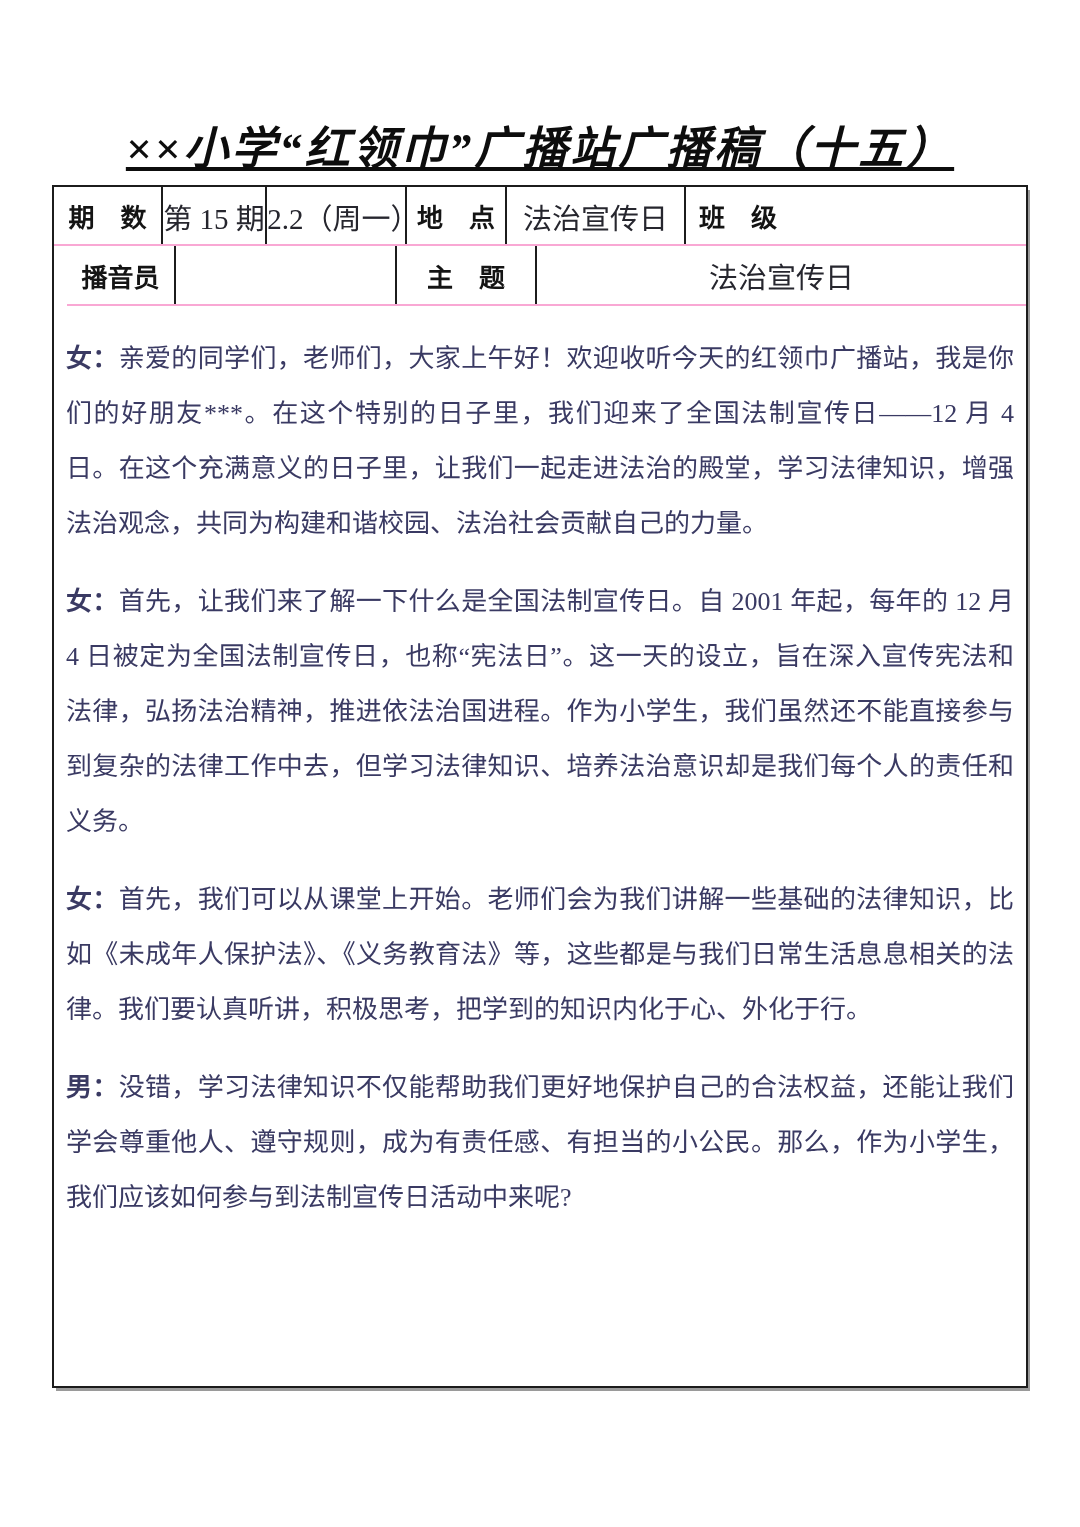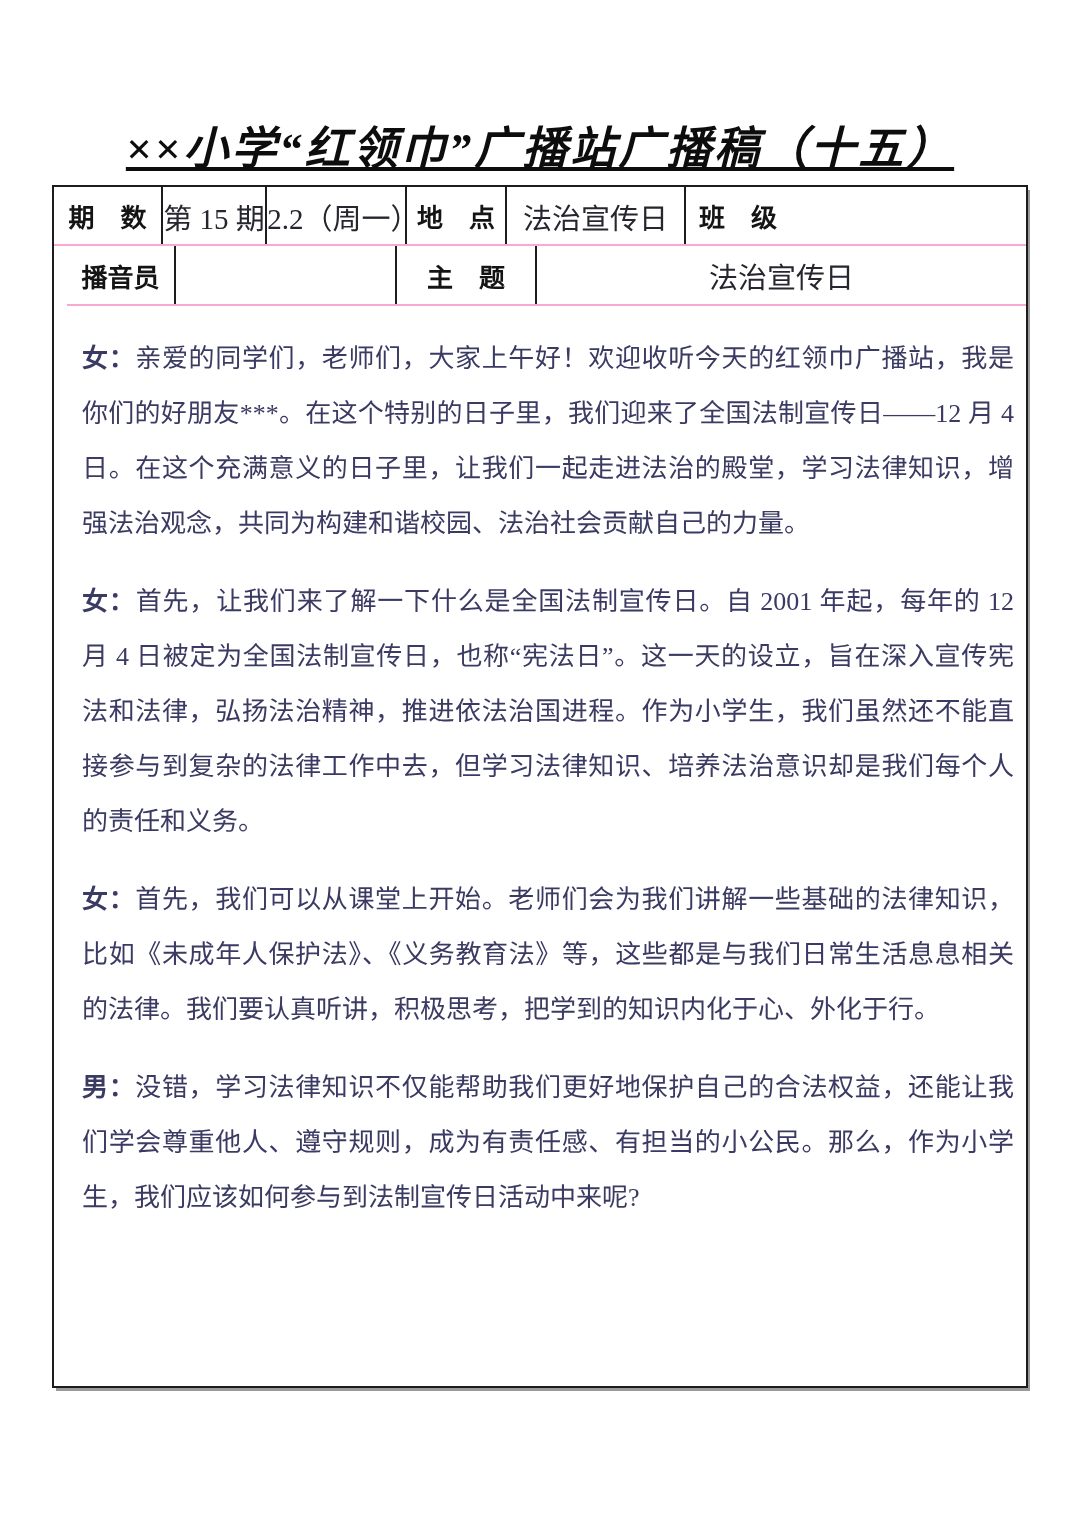--- a/index.html
+++ b/index.html
@@ -59,21 +59,21 @@
     color:#26262e;
   }
   
   .c1{width:109px;} .c2{width:104px;} .c3{width:116px;} .c4{width:140px;text-align:center;}
   .c5{width:100px;} .c6{width:179px;} .c7{width:104px;} .c8{flex:1;}
   
   .r2c1{width:109px;} .r2c2{width:221px;} .r2c3{width:140px;} .r2c4{flex:1;font-family:Liberation Serif, serif;}
 
   .script-body{
     box-sizing:border-box;
-    padding:25px 12px 0 28px;
+    padding:25px 12px 0 12px;
     height:1082px;
     overflow:hidden;
   }
   .para{
     font-size:26px;
     line-height:55px;
     color:#3a3a63;
     text-align:justify;
     margin:0 0 23px 0;
   }

